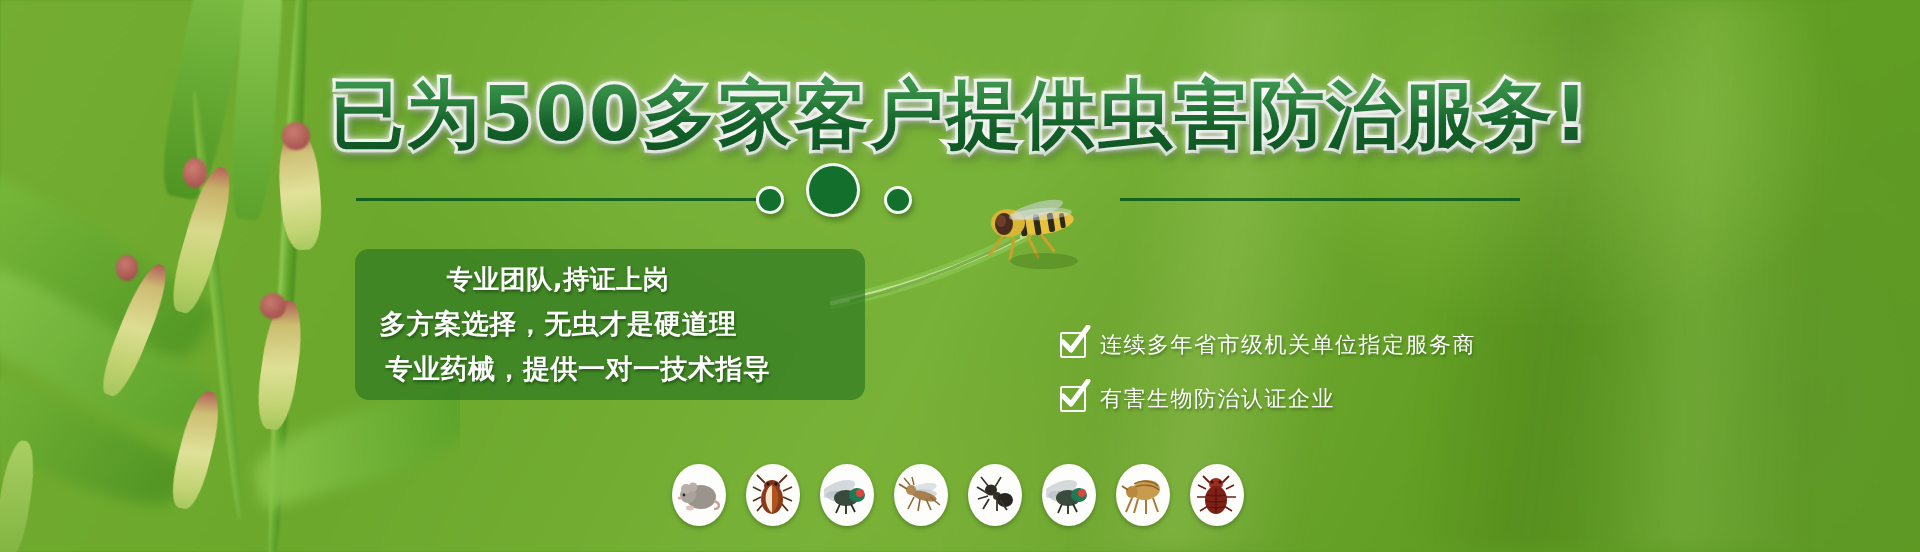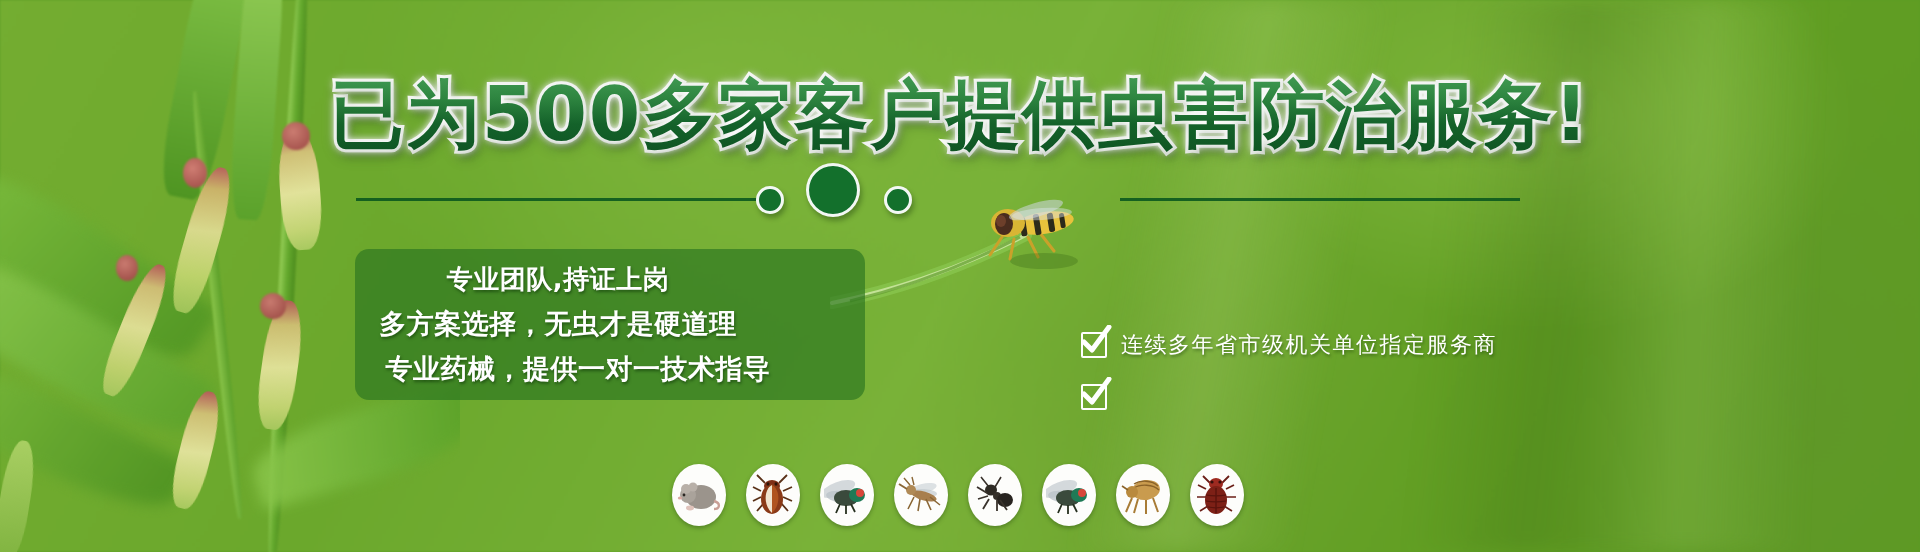--- a/index.html
+++ b/index.html
@@ -94,21 +94,21 @@
   }
   .pline.l1{font-size:26px;letter-spacing:.5px;}
   .pline.l2{font-size:27px;letter-spacing:.5px;}
   .pline.l3{font-size:27px;letter-spacing:.5px;margin-left:40px;}
 
   
   .flyart{position:absolute;left:830px;top:195px;width:290px;height:120px;z-index:4;}
 
   
   .checks{position:absolute;left:1060px;top:330px;z-index:6;}
-  .chk-row{display:flex;align-items:center;gap:14px;margin-bottom:24px;margin-left:21px;}
+  .chk-row{display:flex;align-items:center;gap:14px;margin-bottom:24px;}
   .chk-box{width:26px;height:26px;position:relative;flex:none;}
   .chk-box .sq{position:absolute;inset:0;border:2px solid #ffffff;border-radius:2px;}
   .chk-box svg{position:absolute;left:-2px;top:-7px;}
   .chk-text{color:#ffffff;font-size:22px;letter-spacing:1.5px;white-space:nowrap;
     font-family:"DejaVu Sans","Liberation Sans",sans-serif;
     text-shadow:1px 2px 3px rgba(10,45,5,.45);}
 
   
   .pests{position:absolute;left:672px;top:464px;display:flex;gap:20px;z-index:6;}
   .pest{width:54px;height:62px;border-radius:50%;background:#fdfdfb;
@@ -195,20 +195,21 @@
       </span>
       <span class="chk-text">连续多年省市级机关单位指定服务商</span>
     </div>
     <div class="chk-row">
       <span class="chk-box">
         <span class="sq"></span>
         <svg width="34" height="32" viewBox="0 0 34 32">
           <path d="M5 17 L 13 25 L 30 2" stroke="#ffffff" stroke-width="5" fill="none" stroke-linecap="round" stroke-linejoin="round"></path>
         </svg>
       </span>
+      <span class="chk-text">有害生物防治认证企业</span>
     </div>
   </div>
 
   <div class="pests">
 
     <div class="pest">
       <svg width="46" height="40" viewBox="0 0 46 40">
         <ellipse cx="25" cy="22" rx="15" ry="12" fill="#9b948c"></ellipse>
         <ellipse cx="12" cy="20" rx="8" ry="8" fill="#aaa39b"></ellipse>
         <circle cx="10" cy="14" r="5" fill="#b8b0a8"></circle>

